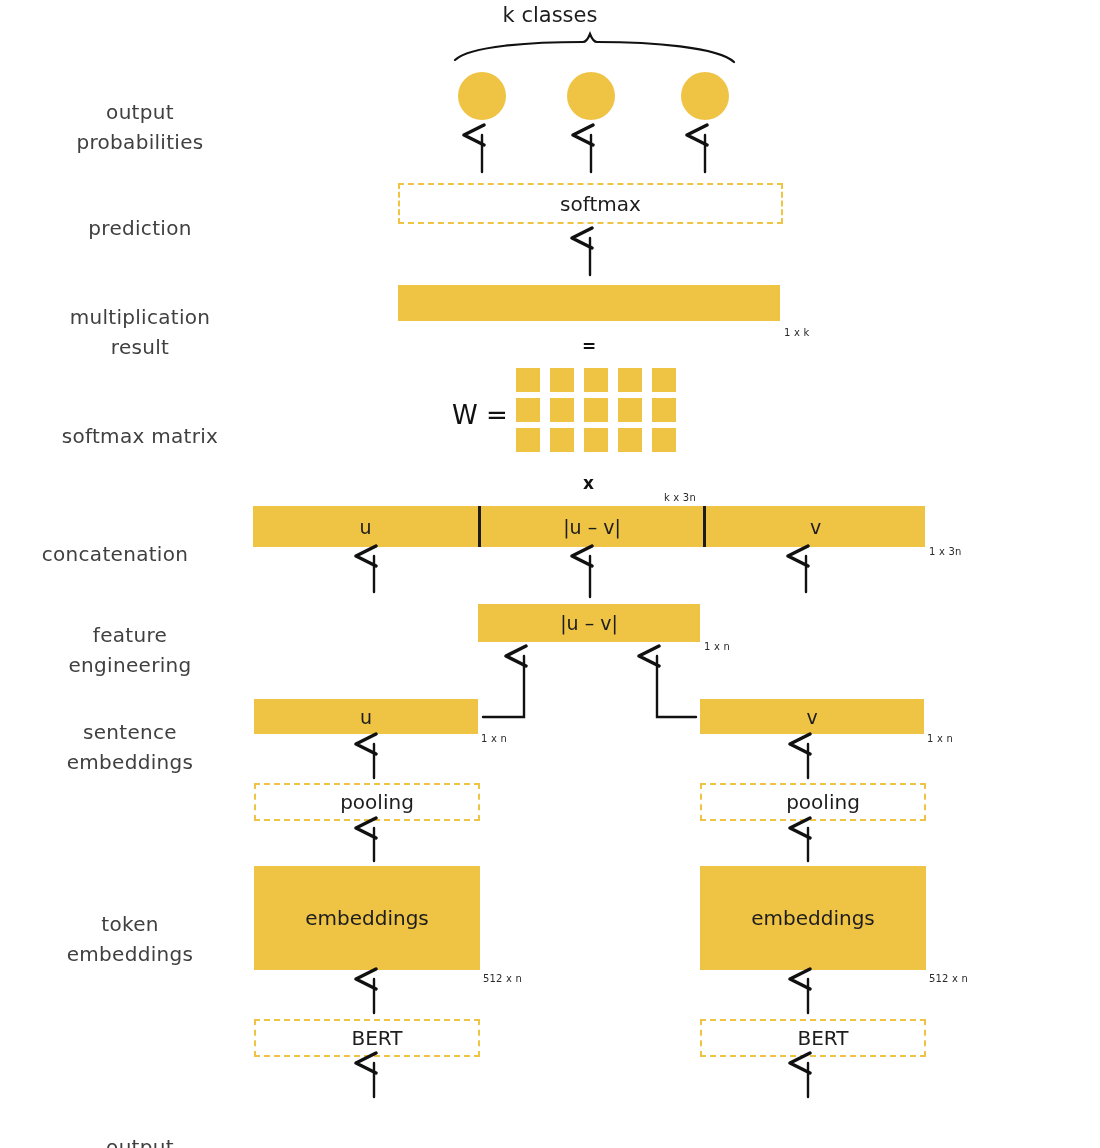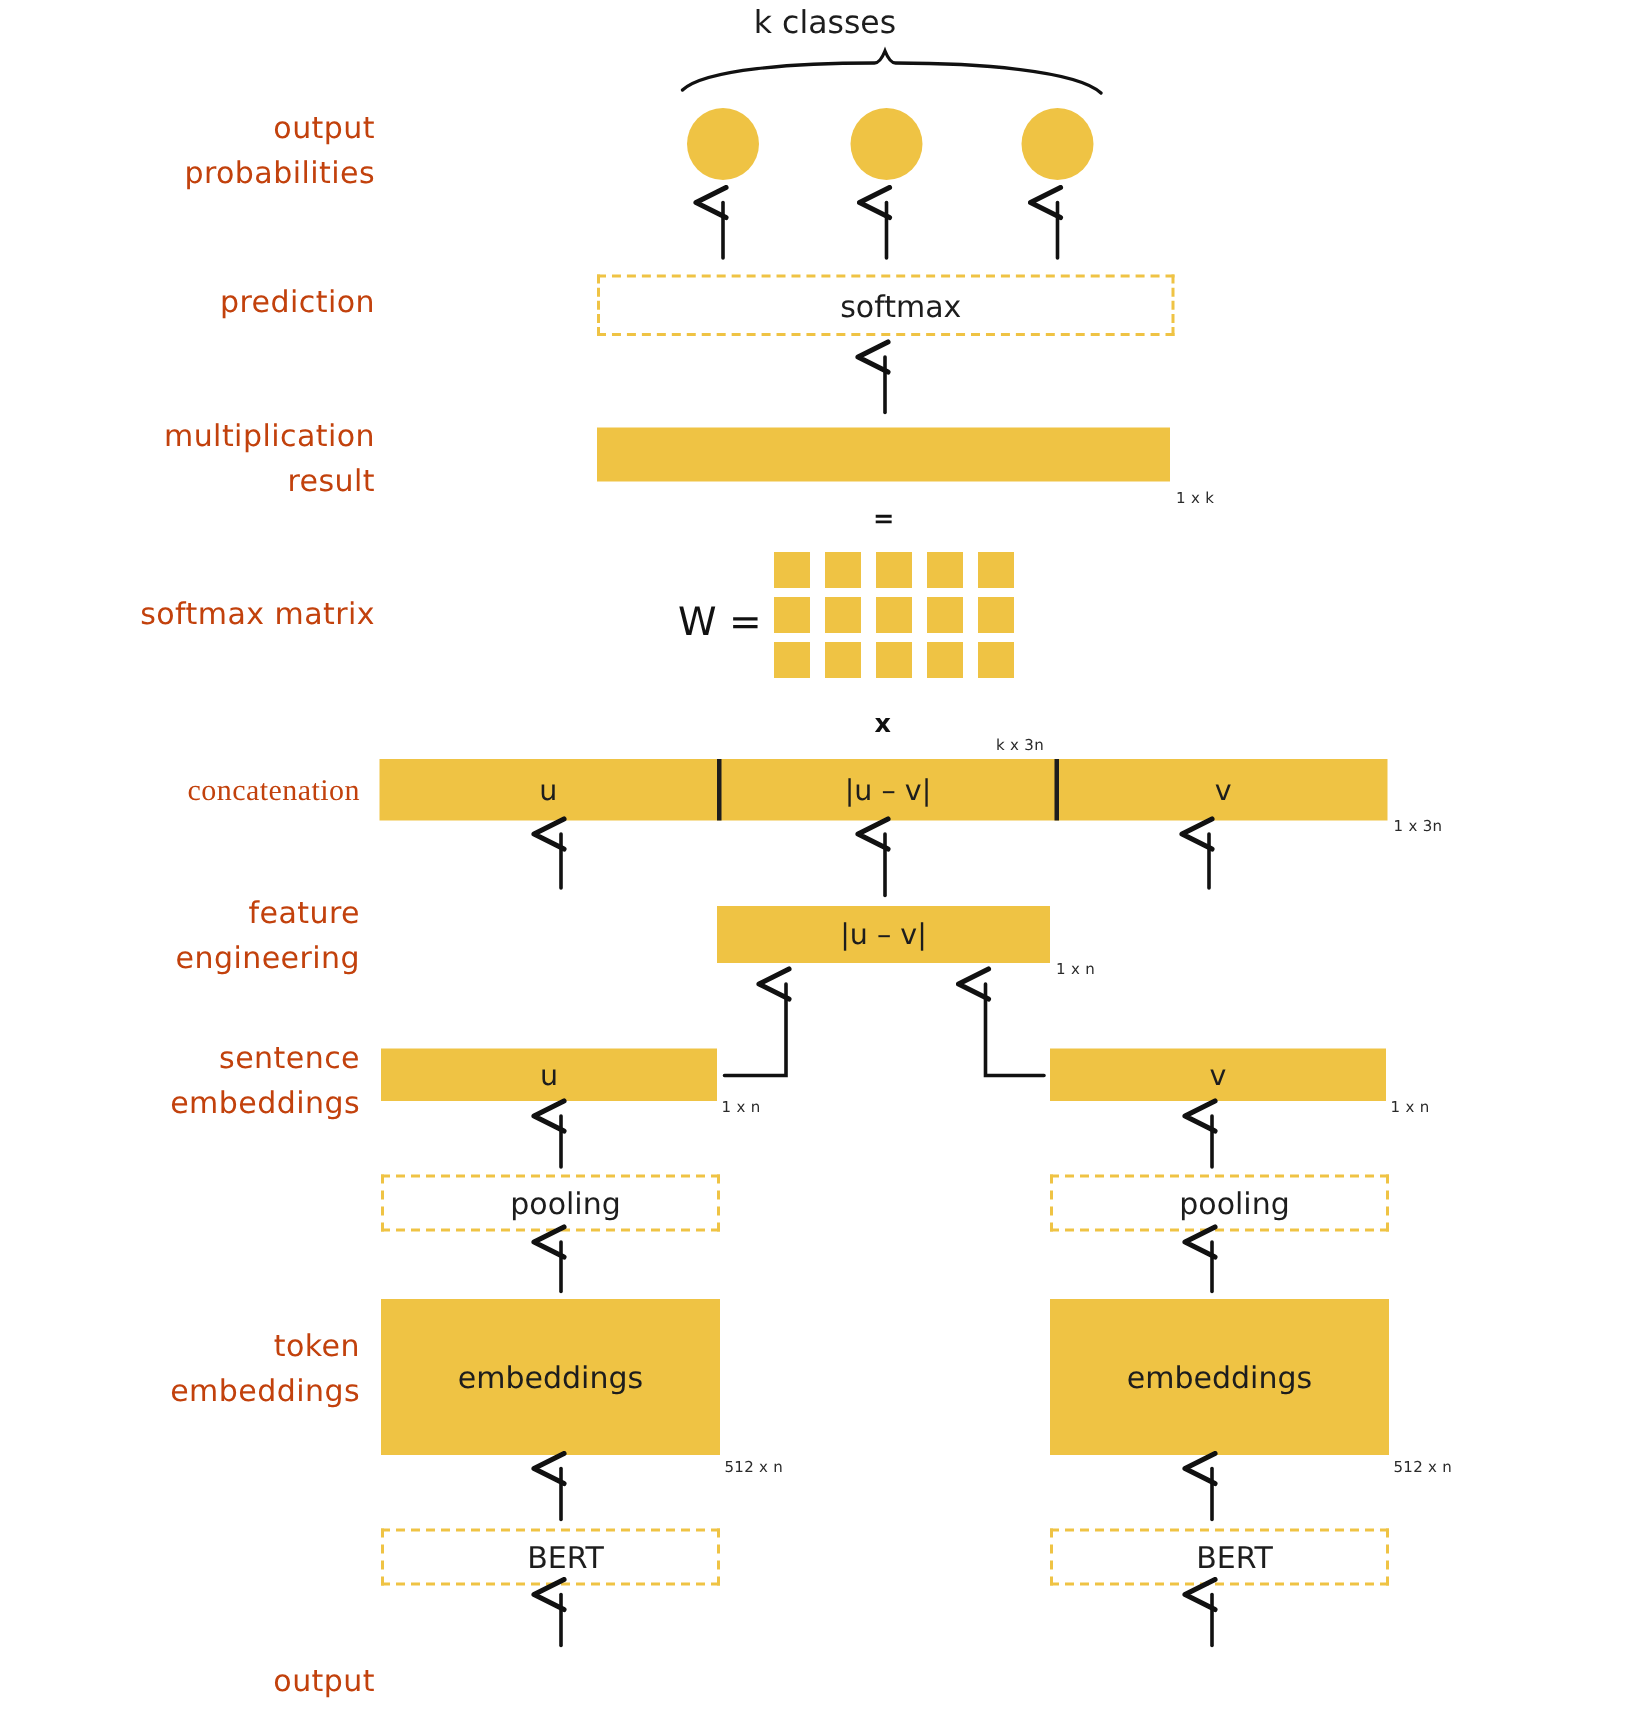--- a/index.html
+++ b/index.html
@@ -18,28 +18,29 @@
     position: absolute;
     left: 0; top: 0;
     width: 1100px;
     height: 1148px;
   }
   .abs { position: absolute; }
 
   
   .row-label {
     position: absolute;
-    text-align: right;
-    color: #c2410c;
+    text-align: center;
+    color: #404040;
     font-family: "DejaVu Sans", sans-serif;
     font-size: 20px;
     line-height: 1.5;
     letter-spacing: 0.3px;
     white-space: pre-line;
     font-weight: 400;
+    margin-top: 27px;
   }
 
   
   .block {
     position: absolute;
     background: #efc344;
     display: flex;
     align-items: center;
     justify-content: center;
     color: #1d1d1d;
@@ -137,21 +138,21 @@
   <div class="row-label" style="left:30px; top:70px; width:220px;">output
 probabilities</div>
 
   <div class="row-label" style="left:30px; top:186px; width:220px;">prediction</div>
 
   <div class="row-label" style="left:30px; top:275px; width:220px;">multiplication
 result</div>
 
   <div class="row-label" style="left:30px; top:394px; width:220px;">softmax matrix</div>
 
-  <div class="row-label" style="left:20px; top:512px; width:220px;font-family:Liberation Serif, serif;">concatenation</div>
+  <div class="row-label" style="left:5px; top:512px; width:220px;">concatenation</div>
 
   <div class="row-label" style="left:20px; top:593px; width:220px;">feature
 engineering</div>
 
   <div class="row-label" style="left:20px; top:690px; width:220px;">sentence
 embeddings</div>
 
   <div class="row-label" style="left:20px; top:882px; width:220px;">token
 embeddings</div>
 

